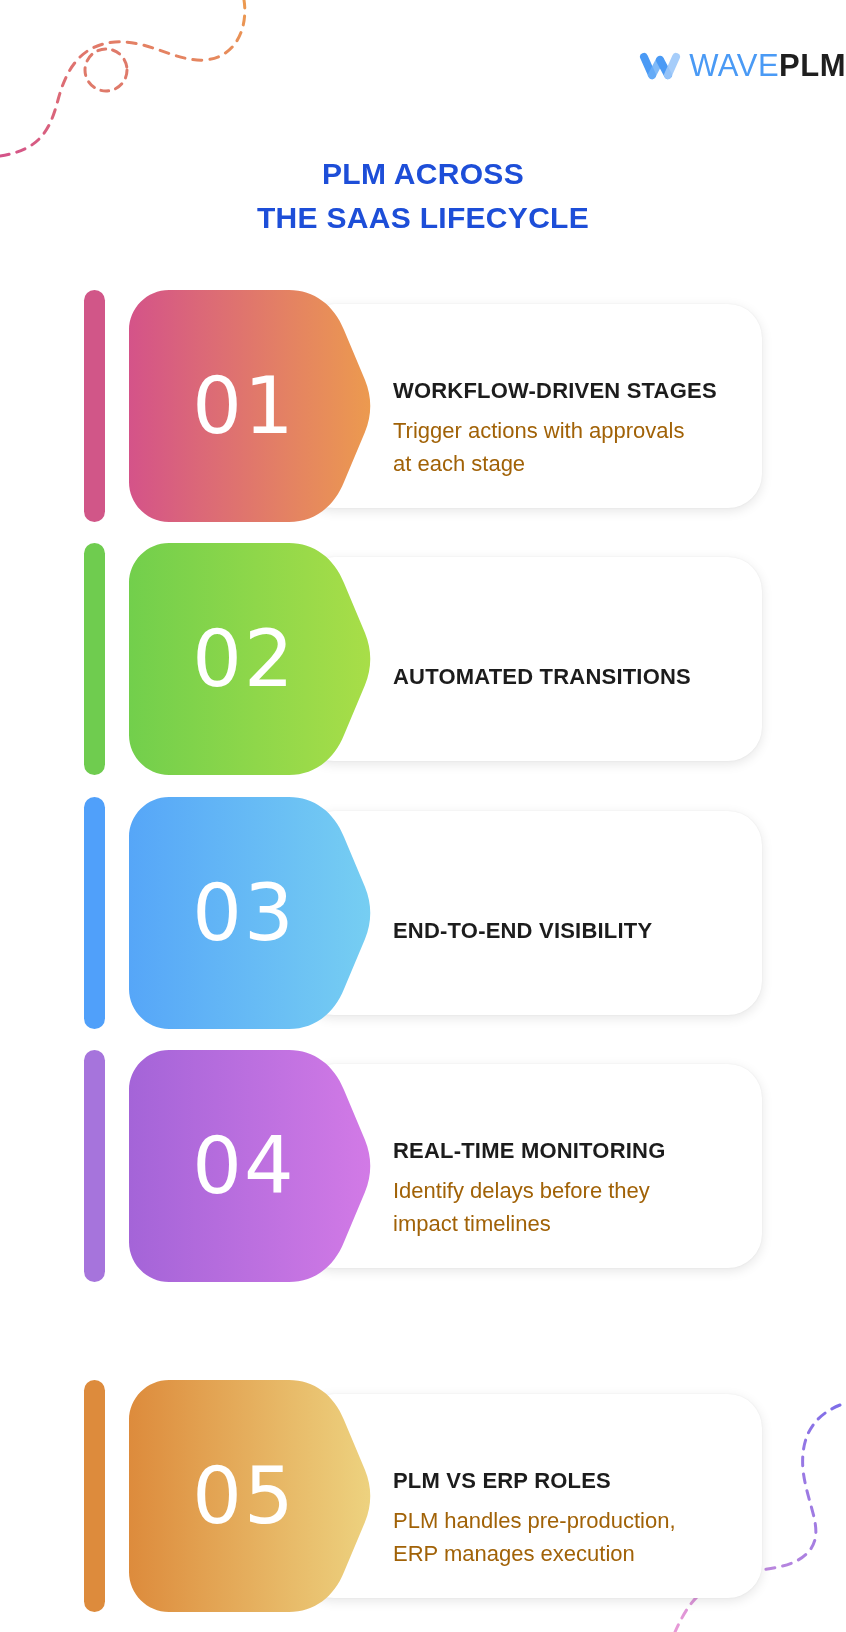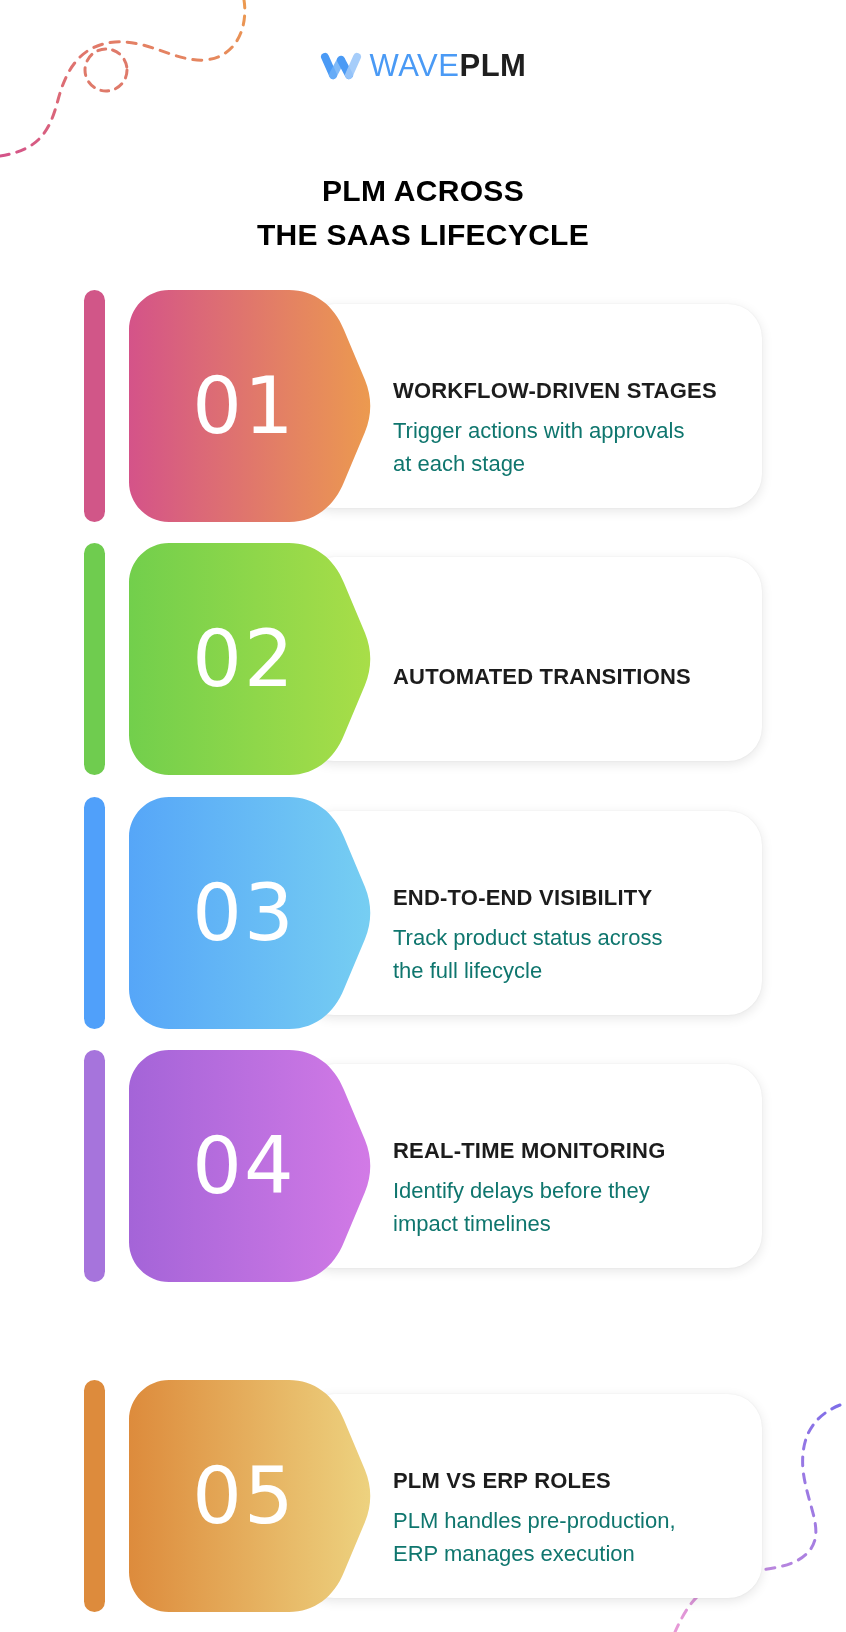--- a/index.html
+++ b/index.html
@@ -3,39 +3,39 @@
 <meta charset="utf-8">
 <style>
   * { box-sizing: border-box; margin: 0; padding: 0; }
   html, body { width: 846px; height: 1632px; background: #ffffff; overflow: hidden; }
   body { position: relative; font-family: "Liberation Sans", "DejaVu Sans", sans-serif; color: #1f1f1f; }
 
   .deco { position: absolute; pointer-events: none; }
   .deco-top { left: 0; top: 0; width: 260px; height: 170px; }
   .deco-bottom { left: 640px; top: 1380px; width: 206px; height: 252px; }
 
-  .logo { position: absolute; top: 50px; left: 0; width: 846px; display: flex; justify-content: center; align-items: center; gap: 8px; }
+  .logo { position: absolute; top: 50px; left: 0; width: 846px; display: flex; justify-content: flex-end; align-items: center; gap: 8px; }
   .logo-mark { width: 42px; height: 28px; }
   .logo-text { font-size: 31px; font-weight: 500; letter-spacing: 0.5px; line-height: 1; }
   .logo-wave { color: #4a9af5; }
   .logo-plm { color: #1f1f1f; font-weight: 700; }
 
-  .title { position: absolute; top: 152px; left: 0; width: 846px; text-align: center; font-size: 30px; font-weight: 700; line-height: 44px; color: #000000; letter-spacing: 0.3px; margin-top: 17px; }
+  .title { position: absolute; top: 152px; left: 0; width: 846px; text-align: center; font-size: 30px; font-weight: 700; line-height: 44px; color: #1d4ed8; letter-spacing: 0.3px; }
   .title span { display: block; }
 
   .steps { position: absolute; left: 0; top: 0; width: 846px; }
   .step { position: absolute; left: 0; width: 739px; height: 232px; }
   .step-bar { position: absolute; left: 84px; top: 0; width: 21px; height: 232px; border-radius: 11px; }
   .step-card { position: absolute; left: 300px; top: 14px; width: 462px; height: 204px; background: #fff; border-radius: 34px; box-shadow: 0 3px 12px rgba(0,0,0,0.10), 0 0 2px rgba(0,0,0,0.06); }
   .step-badge { position: absolute; left: 129px; top: 0; width: 243px; height: 232px; }
   .step-badge svg { position: absolute; left: 0; top: 0; width: 243px; height: 232px; }
   .step-num { position: absolute; left: 0; top: 0; width: 230px; height: 232px; display: flex; align-items: center; justify-content: center; color: #fff; font-size: 78px; font-weight: 400; letter-spacing: 2px; font-family: "DejaVu Sans", sans-serif; }
   .step-text { position: absolute; left: 393px; top: 0; width: 360px; height: 232px; display: flex; flex-direction: column; justify-content: center; }
   .step-heading { font-size: 22px; font-weight: 700; color: #1c1c1c; letter-spacing: 0.2px; margin-bottom: 10px; margin-top: 46px; }
-  .step-desc { font-size: 22px; color: #0f766e; line-height: 33px; }
+  .step-desc { font-size: 22px; color: #a16207; line-height: 33px; }
 </style>
 </head>
 <body>
 
 <svg class="deco deco-top" viewBox="0 0 260 170">
   <defs>
     <linearGradient id="dg1" x1="0" y1="1" x2="1" y2="0">
       <stop offset="0" stop-color="#d45389"></stop>
       <stop offset="1" stop-color="#ec9a4f"></stop>
     </linearGradient>
@@ -129,24 +129,20 @@
               <stop offset="0" stop-color="#56a6f8"></stop>
               <stop offset="1" stop-color="#76cef2"></stop>
             </linearGradient>
           </defs>
         <path d="M40 0 H160 C185 0 205 15 215 40 L236 90 C243 107 243 125 236 142 L215 192 C205 217 185 232 160 232 H40 C18 232 0 214 0 192 V40 C0 18 18 0 40 0 Z" fill="url(#g3)"></path>
       </svg>
       <div class="step-num">03</div>
     </div>
     <div class="step-text">
       <div class="step-heading">END-TO-END VISIBILITY</div>
-      <div class="step-desc">
-        <div>Track product status across</div>
-        <div>the full lifecycle</div>
-      </div>
     </div>
   </div>
 
   <div class="step" style="top:1050px">
     <div class="step-bar" style="background:#a674dc"></div>
     <div class="step-card"></div>
     <div class="step-badge">
       <svg viewBox="0 0 243 232" preserveAspectRatio="none">
         <defs>
             <linearGradient id="g4" x1="0" y1="0" x2="1" y2="0">

